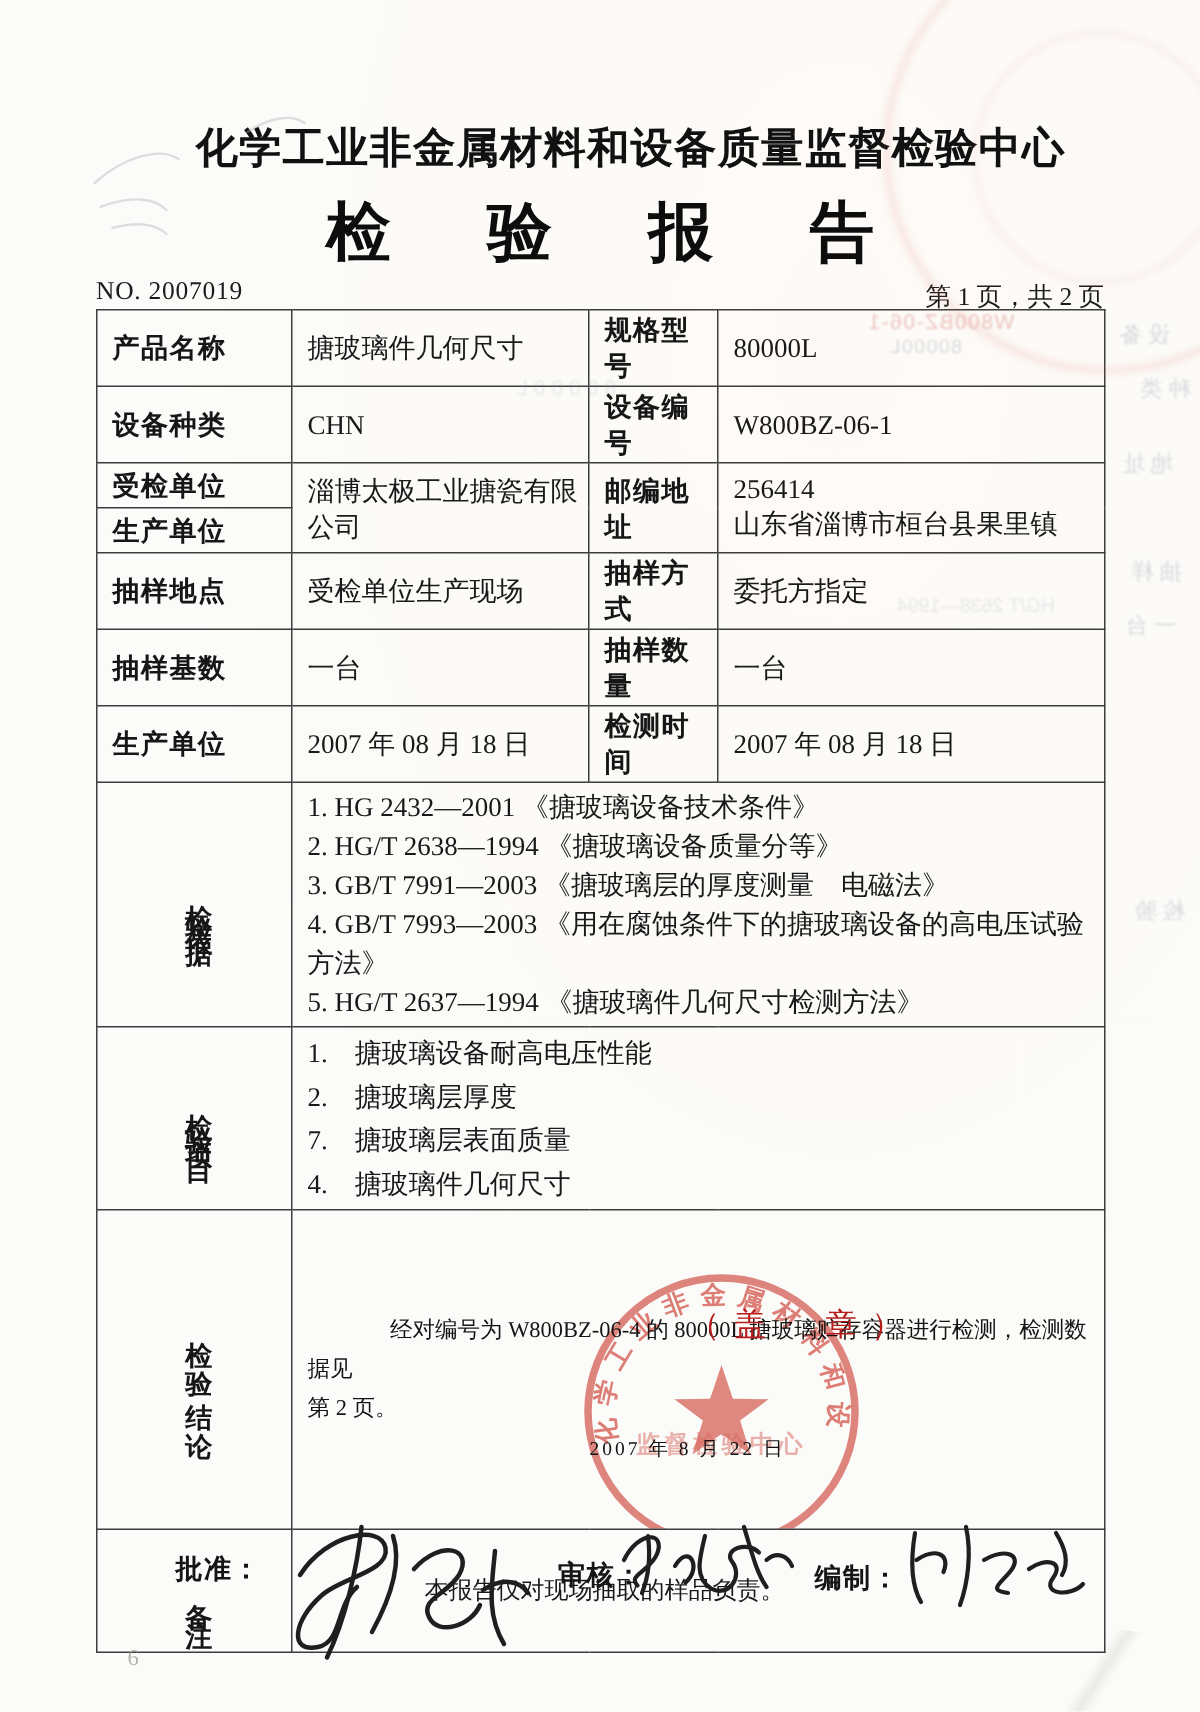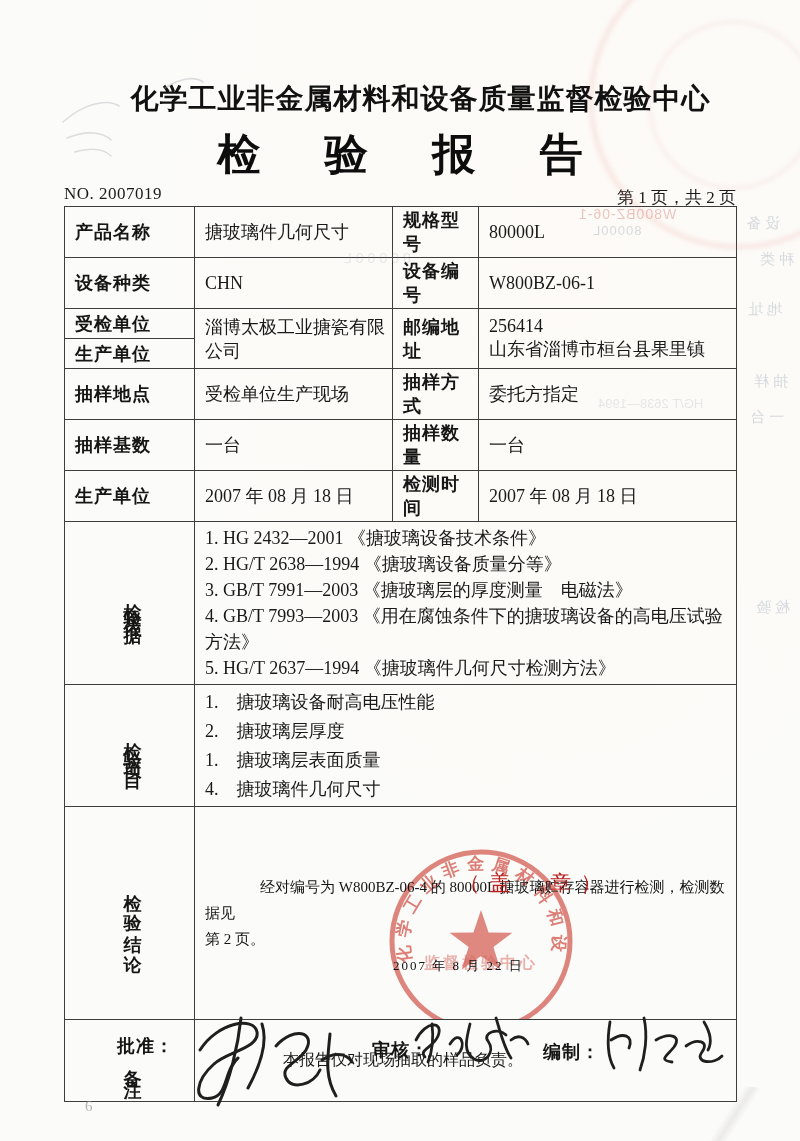--- a/index.html
+++ b/index.html
@@ -200,21 +200,21 @@
     </td>
   </tr>
 
   <tr style="height:122px;">
     <td class="vlabel">
       <span class="vtext mid">检验项目</span>
     </td>
     <td class="val list-cell items-cell" colspan="3">
       <div class="line">1.　搪玻璃设备耐高电压性能</div>
       <div class="line">2.　搪玻璃层厚度</div>
-      <div class="line">1.　搪玻璃层表面质量</div>
+      <div class="line">7.　搪玻璃层表面质量</div>
       <div class="line">4.　搪玻璃件几何尺寸</div>
     </td>
   </tr>
 
   <tr style="height:213px;">
     <td class="vlabel">
       <span class="vtext wide">检验结论</span>
     </td>
     <td class="val concl-cell" colspan="3">
       <div class="concl-text">经对编号为 W800BZ-06-4 的 80000L 搪玻璃贮存容器进行检测，检测数据见

